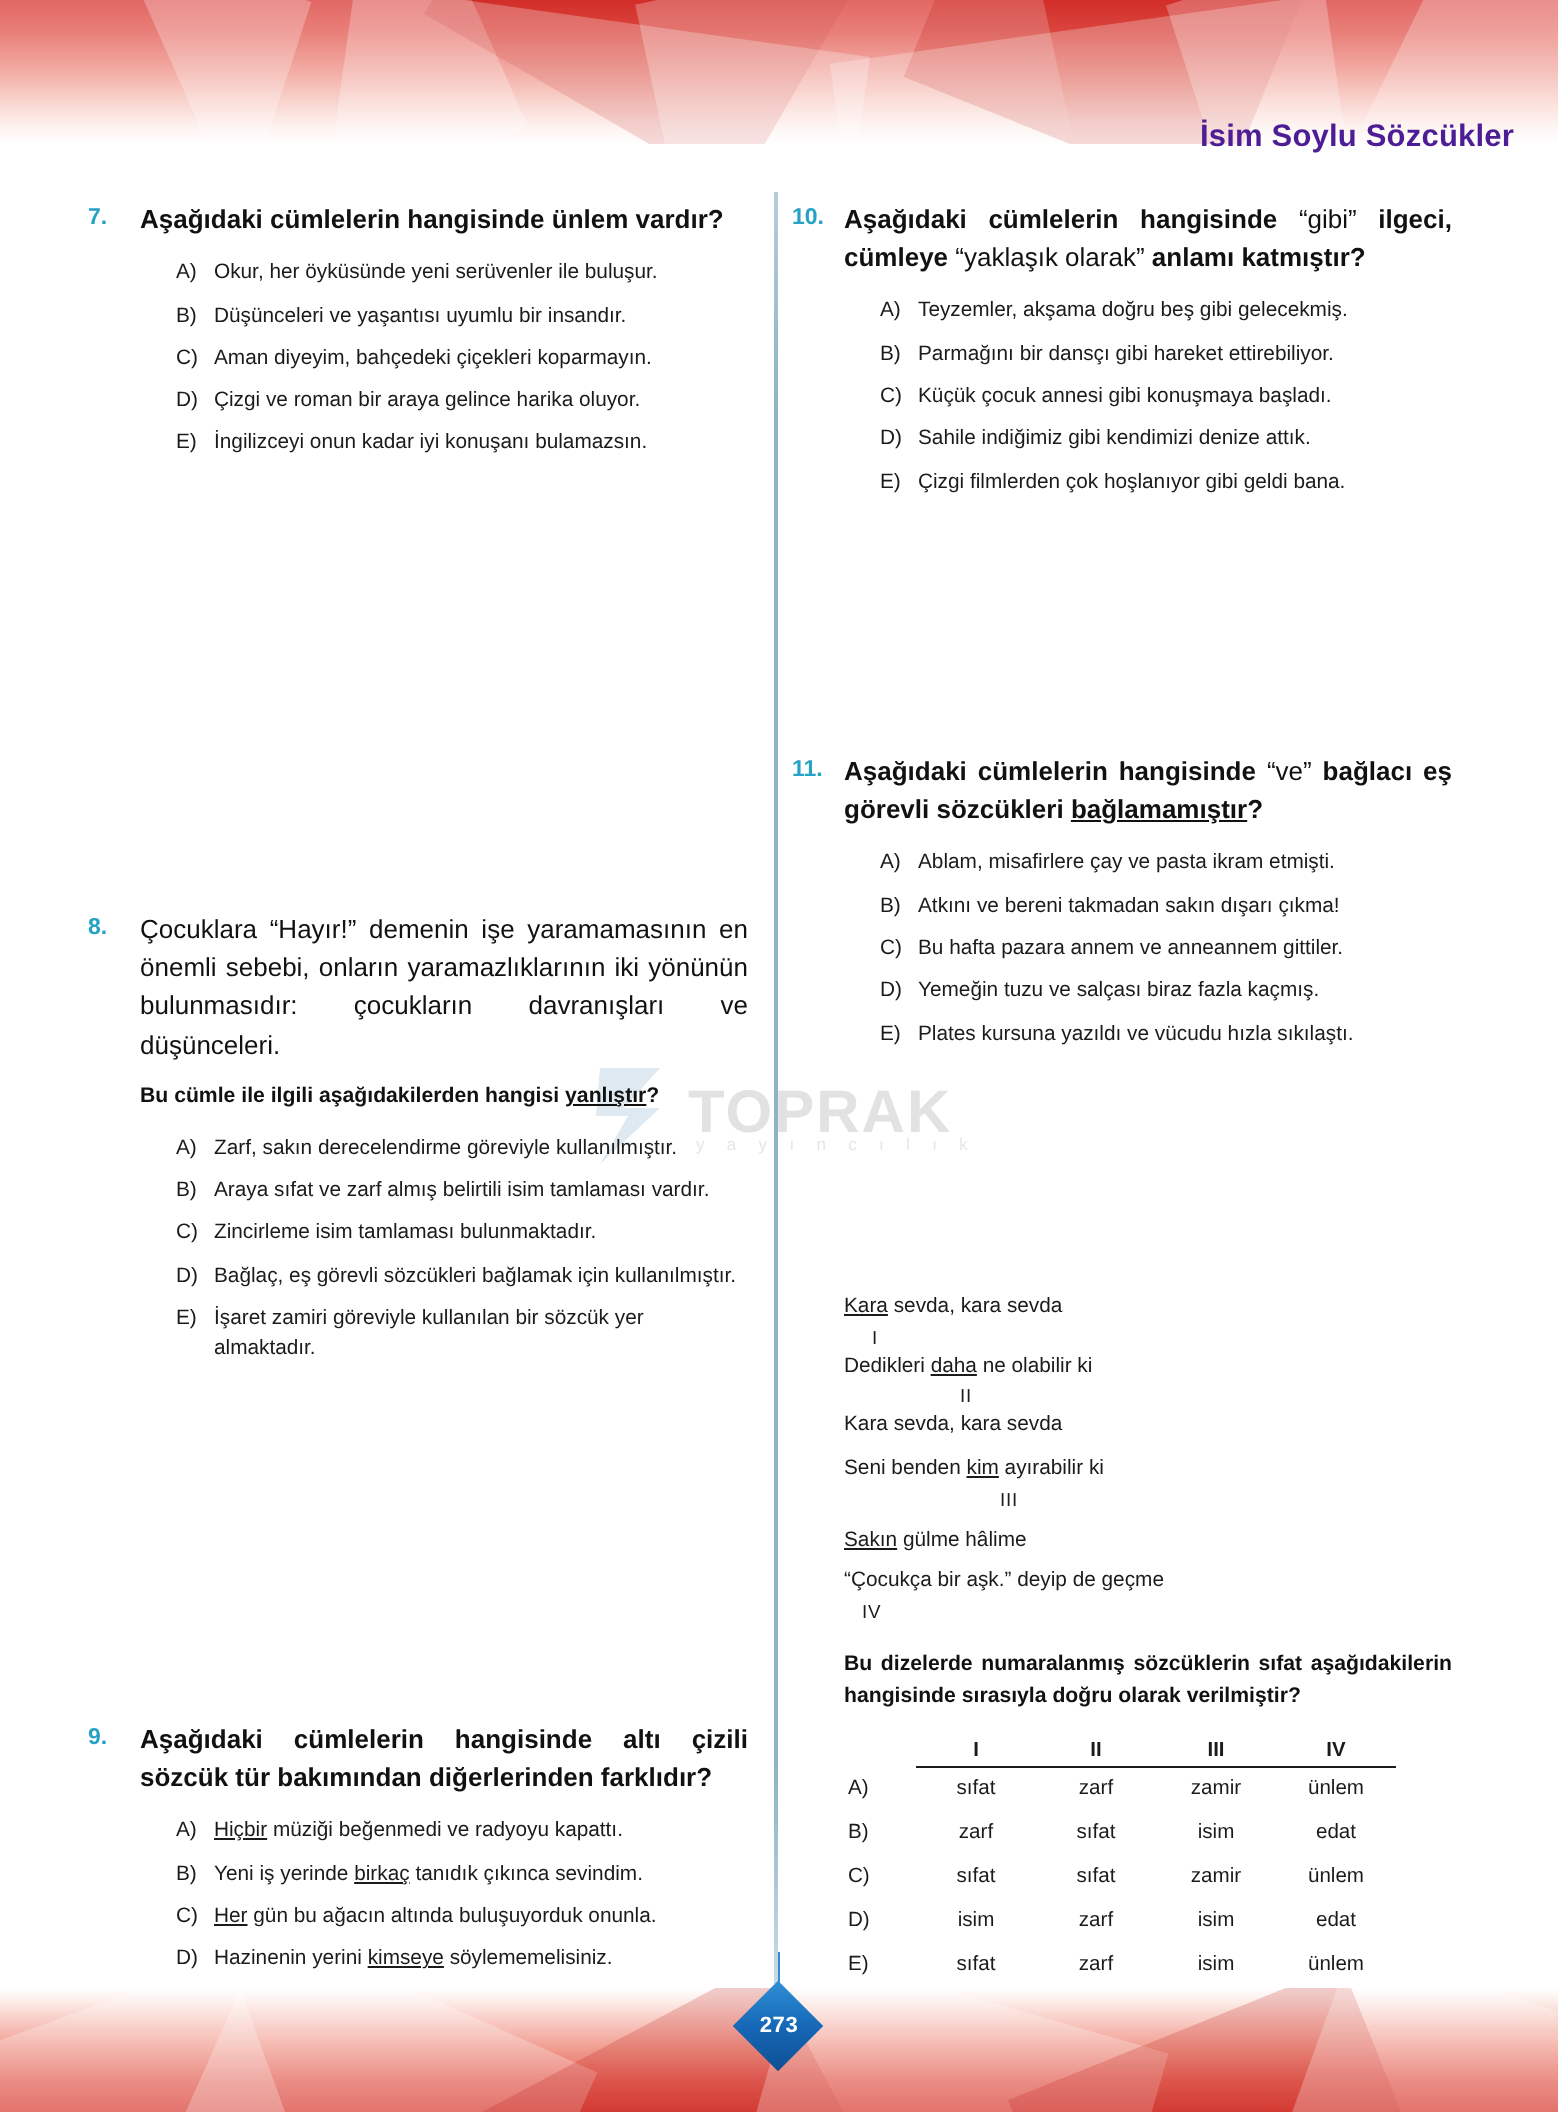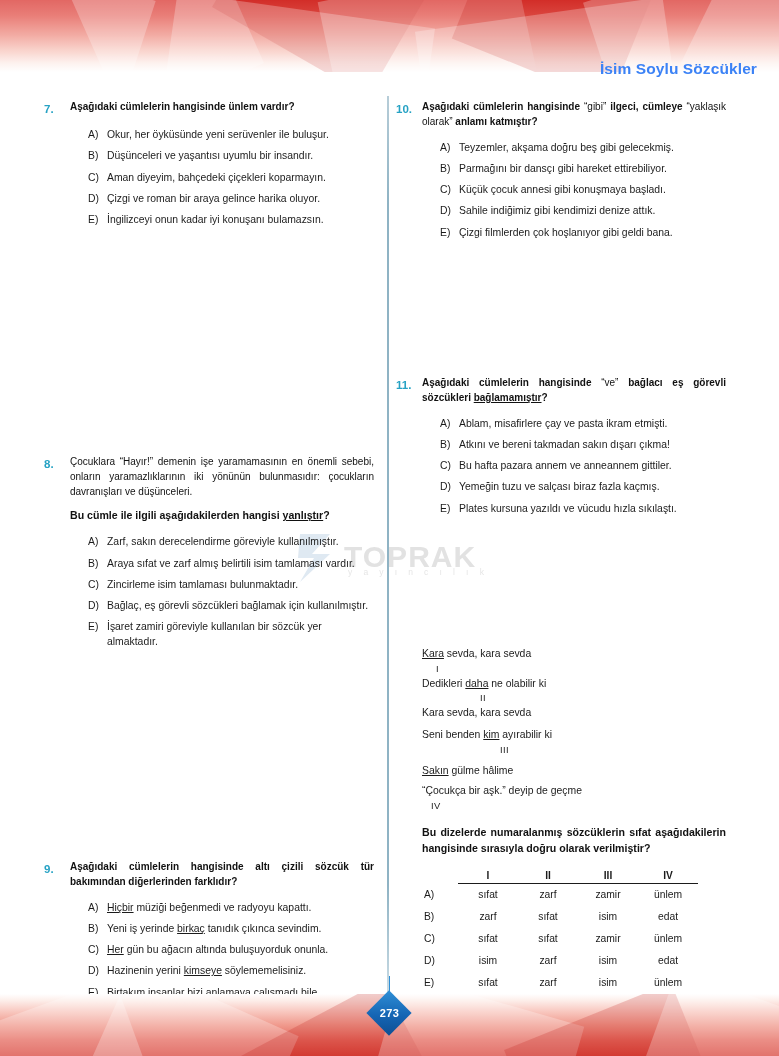--- a/index.html
+++ b/index.html
@@ -24,36 +24,36 @@
   }
   .banner-bottom .base{
     background:linear-gradient(to top,#d8433a 0%,#e4665b 25%,#f09a8d 50%,#f8c8c0 72%,#fdefeb 90%,#ffffff 100%);
   }
   .banner .shard{position:absolute;background:rgba(255,255,255,0.26);}
   .banner .shard.d{background:rgba(190,28,24,0.22);}
 
   
   .page-header{
     position:absolute;top:60px;right:22px;
-    font-size:15.5px;font-weight:bold;letter-spacing:.1px;color:#3b82f6;
+    font-size:15.5px;font-weight:bold;letter-spacing:.1px;color:#4c1d95;
   }
   .divider{
     position:absolute;left:387px;top:96px;width:2px;height:896px;
     background:linear-gradient(to bottom,#b7cdd8 0%,#8fb3c4 12%,#8fb3c4 88%,#c9dbe4 100%);
   }
 
   
   .q{position:absolute;width:330px;}
   .q-head{display:flex;align-items:flex-start;}
   .q-num{
     color:#26a2c4;font-weight:bold;font-size:11.5px;
     width:26px;flex:0 0 26px;line-height:1.45;padding-top:.5px;
   }
   .q-stem{
-    flex:1;font-size:10px;line-height:1.48;font-weight:bold;color:#111;
+    flex:1;font-size:13px;line-height:1.48;font-weight:bold;color:#111;
     text-align:justify;
   }
   .q-stem.normal{font-weight:normal;}
   .q-stem .u{text-decoration:underline;}
   .q-stem .reg{font-weight:normal;}
   .q-sub{
     margin-left:26px;font-size:10.6px;line-height:1.5;font-weight:bold;
     color:#111;margin-top:9px;
   }
   .q-sub .u{text-decoration:underline;}

